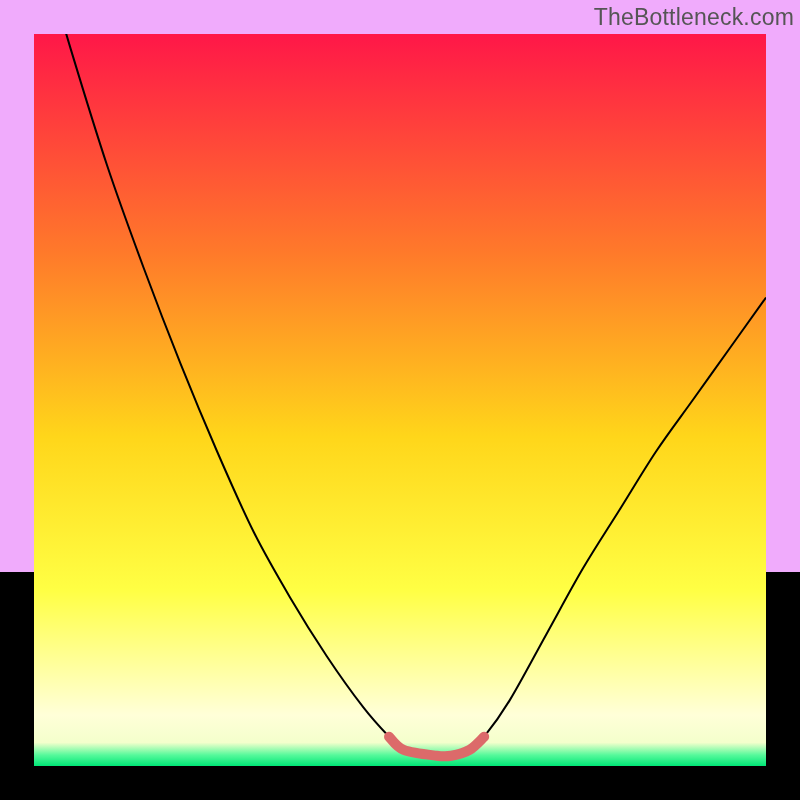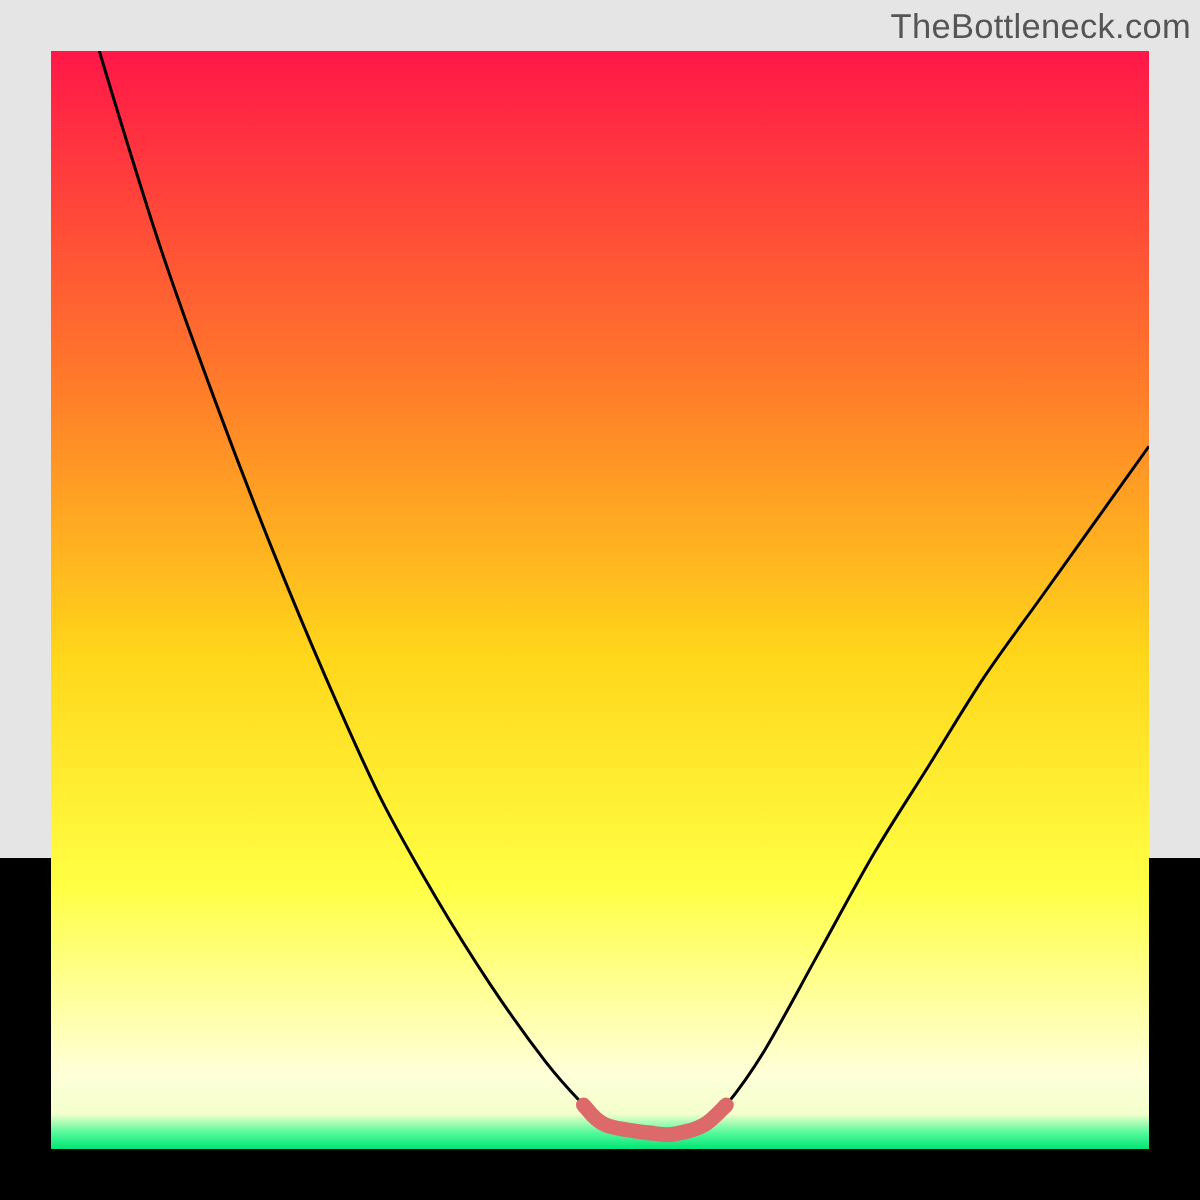--- a/index.html
+++ b/index.html
@@ -8,21 +8,21 @@
     width: 800px;
     height: 800px;
     background: #000;
     overflow: hidden;
     font-family: Arial, Helvetica, sans-serif;
   }
   .canvas {
     position: relative;
     width: 800px;
     height: 572px;
-    background: #e5e5e5;
+    background: #f0abfc;
   }
   .watermark {
     position: absolute;
     top: 4px;
     right: 6px;
     color: #555;
     font-size: 23px;
     font-weight: 500;
     letter-spacing: 0.2px;
   }

